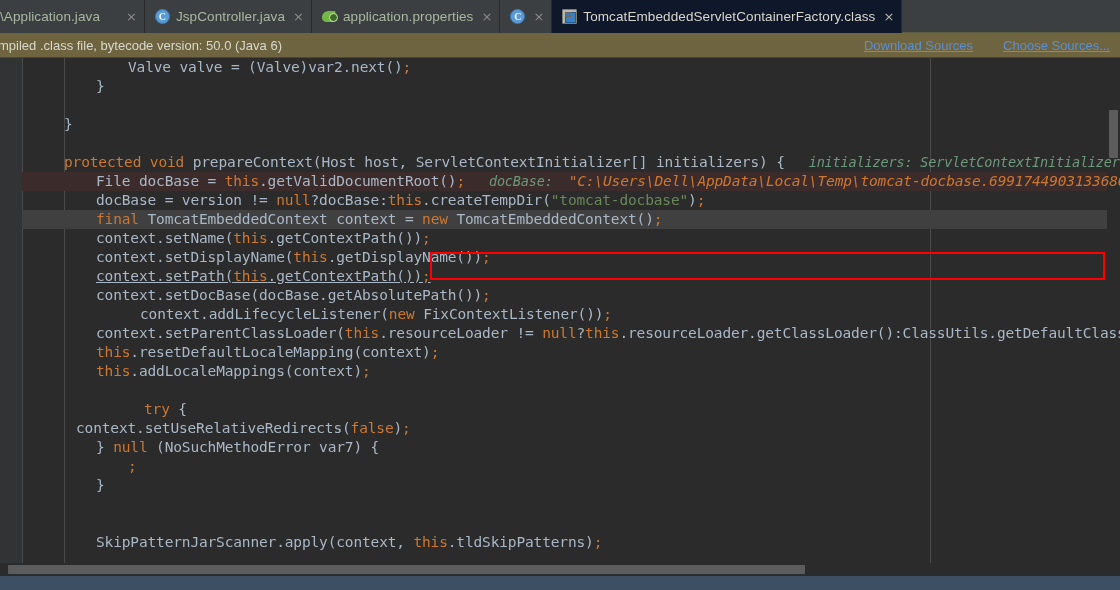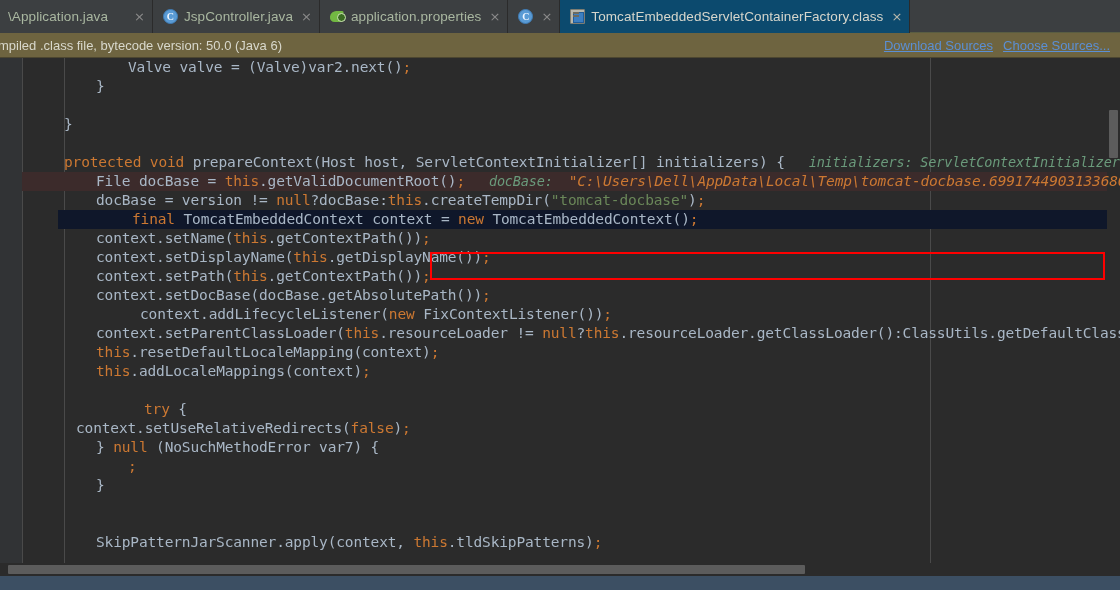--- a/index.html
+++ b/index.html
@@ -22,22 +22,22 @@
   .tab {
     display: flex; align-items: center;
     padding: 0 7px 0 10px;
     gap: 6px;
     height: 33px;
     border-right: 1px solid #2b2b2b;
     background: #3c3f41;
     white-space: nowrap;
     cursor: default;
   }
-  .tab.first { padding-left: 8px; gap: 24px; }
-  .tab.active { background: #0c4a6e; }
+  .tab.first { padding-left: 0; gap: 24px; }
+  .tab.active { background: #0f172a; }
   .tab-label {
     font-size: 13.5px;
     color: #a9b7a0;
     letter-spacing: .1px;
   }
   .tab.active .tab-label { color: #d6d6cc; }
   .tab-close {
     font-size: 13px; color: #8b8b8b; padding-left: 2px;
     font-family: "DejaVu Sans", sans-serif;
   }
@@ -84,21 +84,21 @@
     background: #6e6440;
     display: flex; align-items: center; justify-content: space-between;
     padding: 0 10px 0 0;
     font-family: "Liberation Sans", sans-serif;
     border-bottom: 1px solid #4c4630;
   }
   #notif-text {
     font-size: 13px; color: #d8d8cc; white-space: nowrap;
     margin-left: -2px;
   }
-  #notif-links { display: flex; gap: 10px; }
+  #notif-links { display: flex; gap: 30px; }
   .notif-link {
     font-size: 13px; color: #5b8fd4; text-decoration: underline;
     white-space: nowrap; cursor: pointer;
   }
 
   
   #editor {
     position: absolute; left: 0; top: 58px; width: 1120px; height: 505px;
     background: #2b2b2b;
     overflow: hidden;
@@ -116,21 +116,21 @@
     position: absolute; left: 22px; top: 0; right: 0; height: 505px;
   }
   .row {
     position: relative;
     height: 19px; line-height: 19px;
     font-size: 14.5px;
     white-space: pre;
     color: #a9b7c6;
     letter-spacing: -0.15px;
   }
-  .row.hl-sel { background: #0f172a; margin-left: 36px; }
+  .row.hl-sel { background: #404040; }
   .row.hl-err { background: #3c2b2b; }
   .row .txt { position: relative; z-index: 2; display: inline-block; padding-left: 10px; }
 
   
   .kw  { color: #cc7832; }
   .str { color: #6a8759; }
   .sem { color: #cc7832; }
   .pl  { color: #a9b7c6; }
 
   
@@ -217,21 +217,21 @@
       <div class="row"><span class="txt" style="padding-left: 74px;"><span class="pl">}</span></span></div>
       <div class="row"><span class="txt" style="padding-left: 10px;"></span></div>
       <div class="row"><span class="txt" style="padding-left: 42px;"><span class="pl">}</span></span></div>
       <div class="row"><span class="txt" style="padding-left: 10px;"></span></div>
       <div class="row"><span class="txt" style="padding-left: 42px;"><span class="kw">protected void </span><span class="pl">prepareContext(Host host, ServletContextInitializer[] initializers) {</span><span class="hint">   initializers: ServletContextInitializer[1]@3465   h</span></span></div>
       <div class="row hl-err"><span class="txt" style="padding-left: 74px;"><span class="pl">File docBase = </span><span class="kw">this</span><span class="pl">.getValidDocumentRoot()</span><span class="sem">;</span><span class="hint">   docBase:  </span><span class="hint-str">"C:\Users\Dell\AppData\Local\Temp\tomcat-docbase.699174490313368019.8881"</span></span></div>
       <div class="row"><span class="txt" style="padding-left: 74px;"><span class="pl">docBase = version != </span><span class="kw">null</span><span class="pl">?docBase:</span><span class="kw">this</span><span class="pl">.createTempDir(</span><span class="str">"tomcat-docbase"</span><span class="pl">)</span><span class="sem">;</span></span></div>
       <div class="row hl-sel"><span class="txt" style="padding-left: 74px;"><span class="kw">final </span><span class="pl">TomcatEmbeddedContext context = </span><span class="kw">new </span><span class="pl">TomcatEmbeddedContext()</span><span class="sem">;</span></span></div>
       <div class="row"><span class="txt" style="padding-left: 74px;"><span class="pl">context.setName(</span><span class="kw">this</span><span class="pl">.getContextPath())</span><span class="sem">;</span></span></div>
       <div class="row"><span class="txt" style="padding-left: 74px;"><span class="pl">context.setDisplayName(</span><span class="kw">this</span><span class="pl">.getDisplayName())</span><span class="sem">;</span></span></div>
-      <div class="row"><span class="txt" style="padding-left: 74px;"><span class="pl">context.setPath(</span><span class="kw">this</span><span class="pl">.getContextPath())</span><span class="sem">;</span></span></div>
+      <div class="row"><span class="txt" style="padding-left: 74px; text-decoration: underline;"><span class="pl">context.setPath(</span><span class="kw">this</span><span class="pl">.getContextPath())</span><span class="sem">;</span></span></div>
       <div class="row"><span class="txt" style="padding-left: 74px;"><span class="pl">context.setDocBase(docBase.getAbsolutePath())</span><span class="sem">;</span></span></div>
       <div class="row"><span class="txt" style="padding-left: 74px; margin-left: 44px;"><span class="pl">context.addLifecycleListener(</span><span class="kw">new </span><span class="pl">FixContextListener())</span><span class="sem">;</span></span></div>
       <div class="row"><span class="txt" style="padding-left: 74px;"><span class="pl">context.setParentClassLoader(</span><span class="kw">this</span><span class="pl">.resourceLoader != </span><span class="kw">null</span><span class="pl">?</span><span class="kw">this</span><span class="pl">.resourceLoader.getClassLoader():ClassUtils.getDefaultClassLoader())</span></span></div>
       <div class="row"><span class="txt" style="padding-left: 74px;"><span class="kw">this</span><span class="pl">.resetDefaultLocaleMapping(context)</span><span class="sem">;</span></span></div>
       <div class="row"><span class="txt" style="padding-left: 74px;"><span class="kw">this</span><span class="pl">.addLocaleMappings(context)</span><span class="sem">;</span></span></div>
       <div class="row"><span class="txt" style="padding-left: 10px;"></span></div>
       <div class="row"><span class="txt" style="padding-left: 74px; margin-left: 48px;"><span class="kw">try </span><span class="pl">{</span></span></div>
       <div class="row"><span class="txt" style="padding-left: 54px;"><span class="pl">context.setUseRelativeRedirects(</span><span class="kw">false</span><span class="pl">)</span><span class="sem">;</span></span></div>
       <div class="row"><span class="txt" style="padding-left: 74px;"><span class="pl">} </span><span class="kw">null </span><span class="pl">(NoSuchMethodError var7) {</span></span></div>
       <div class="row"><span class="txt" style="padding-left: 106px;"><span class="sem">;</span></span></div>

